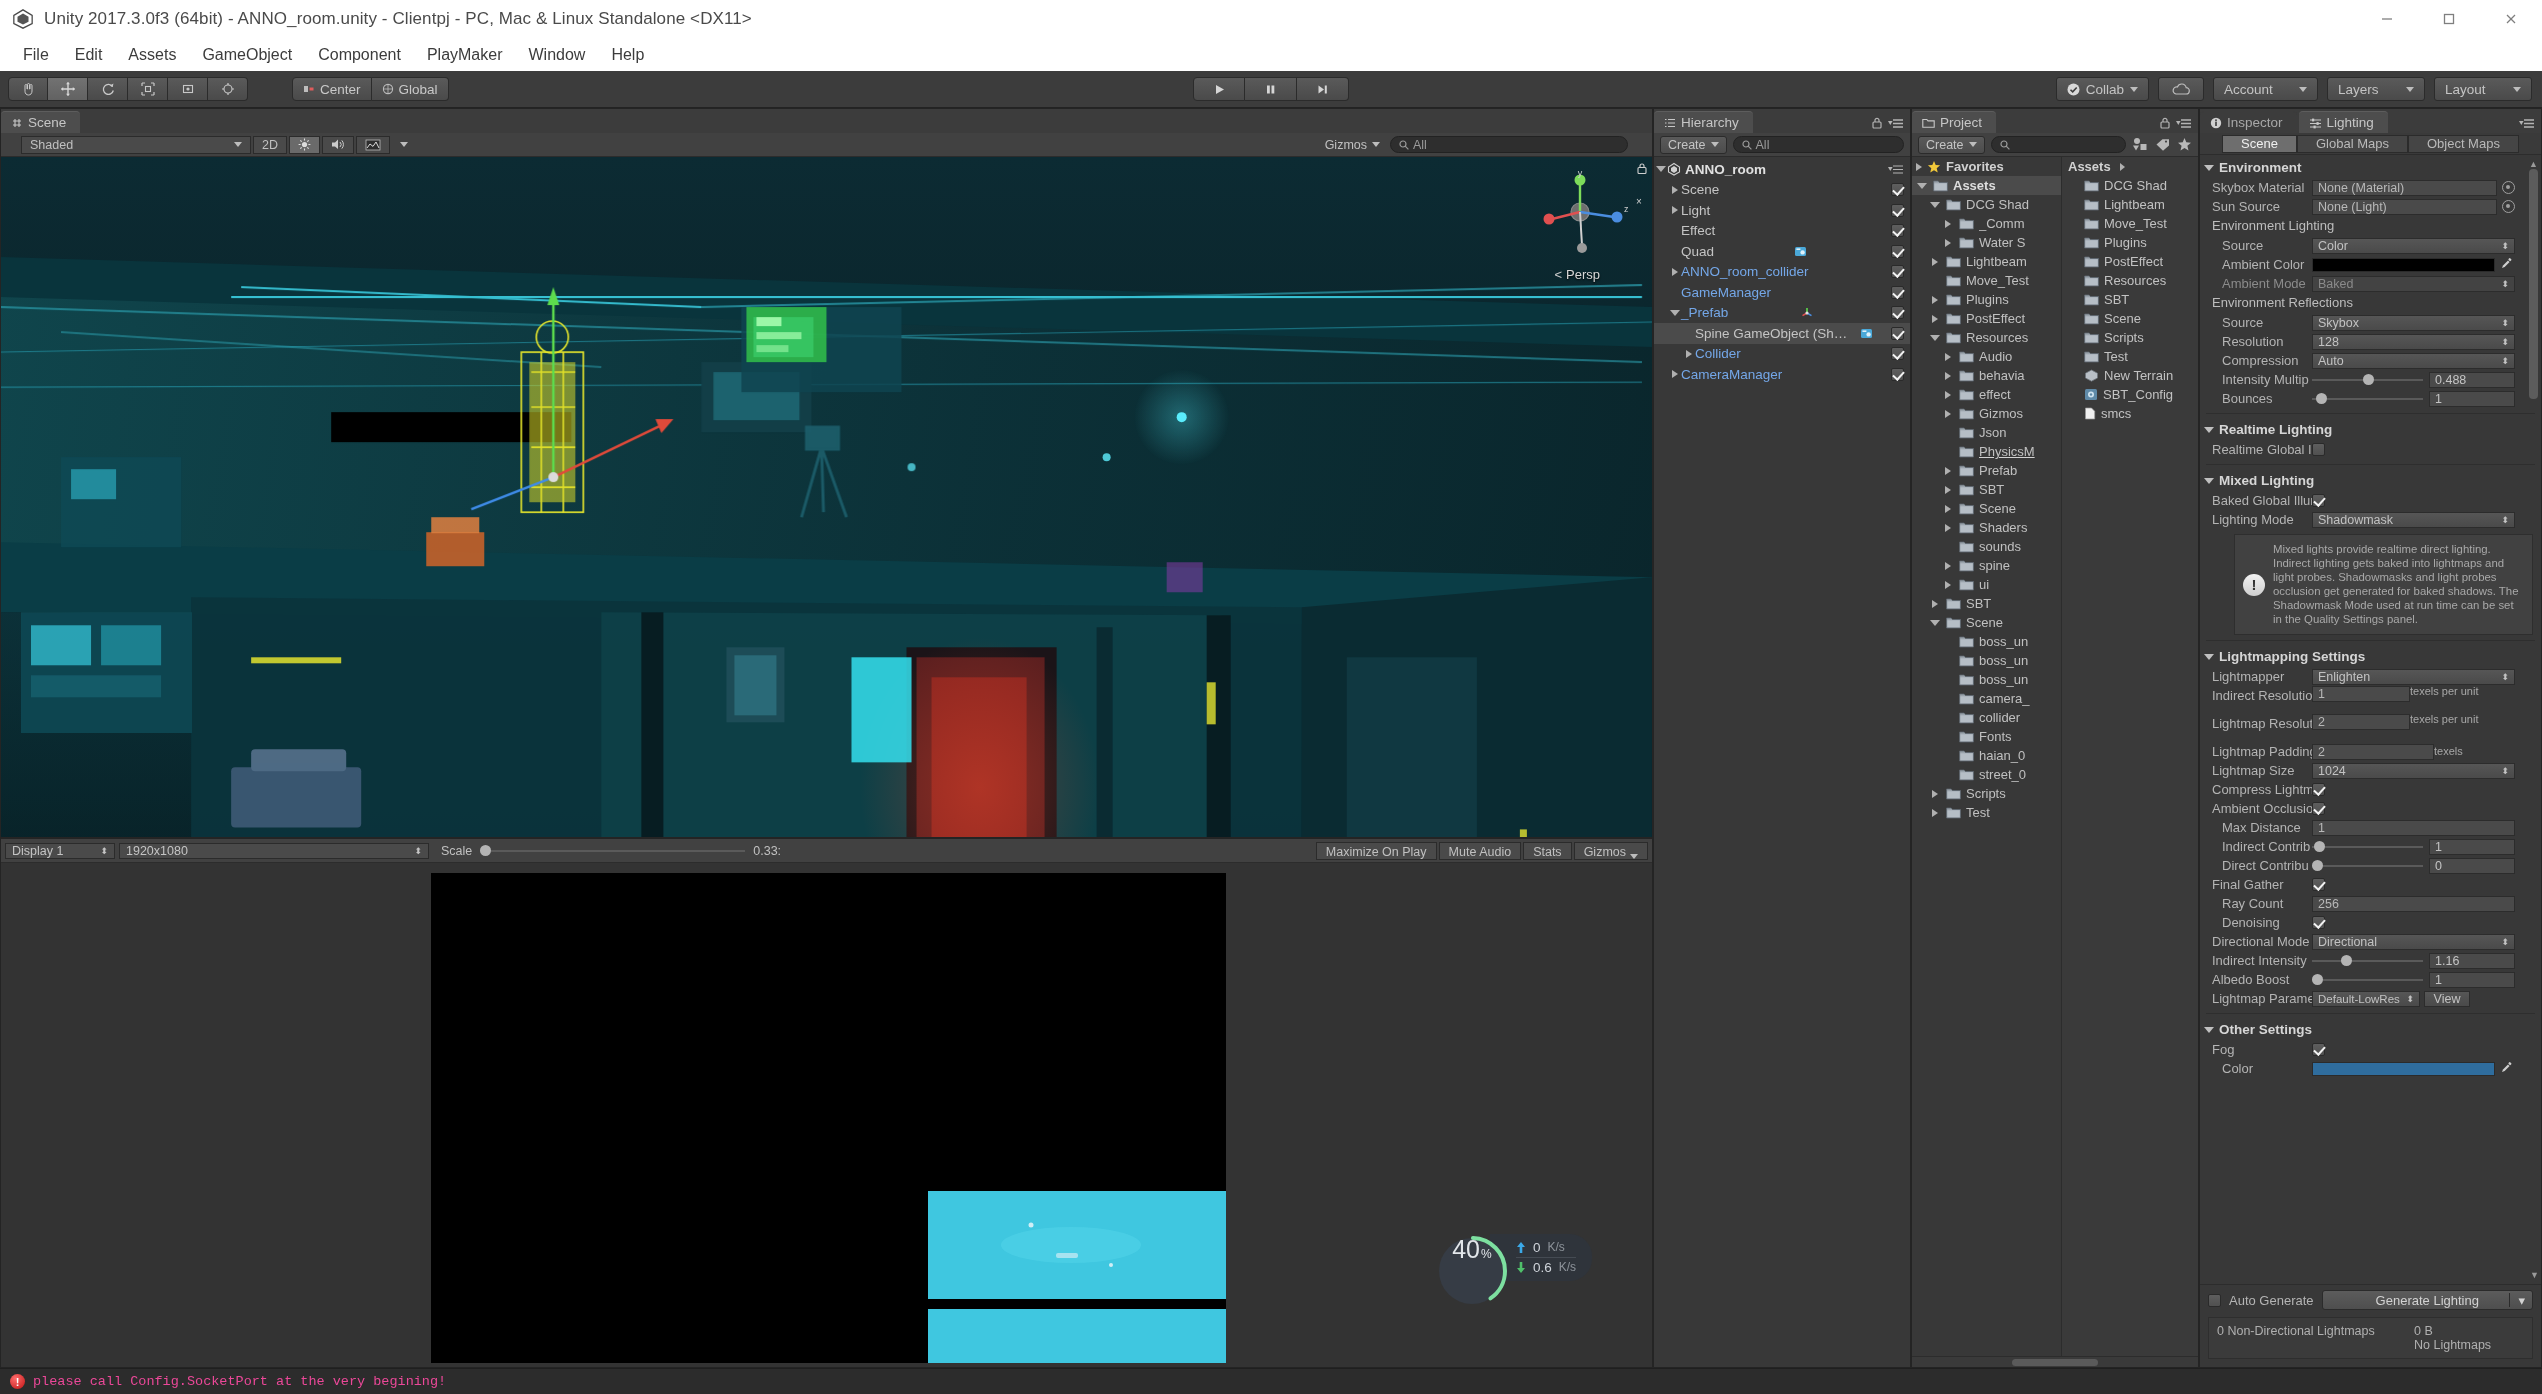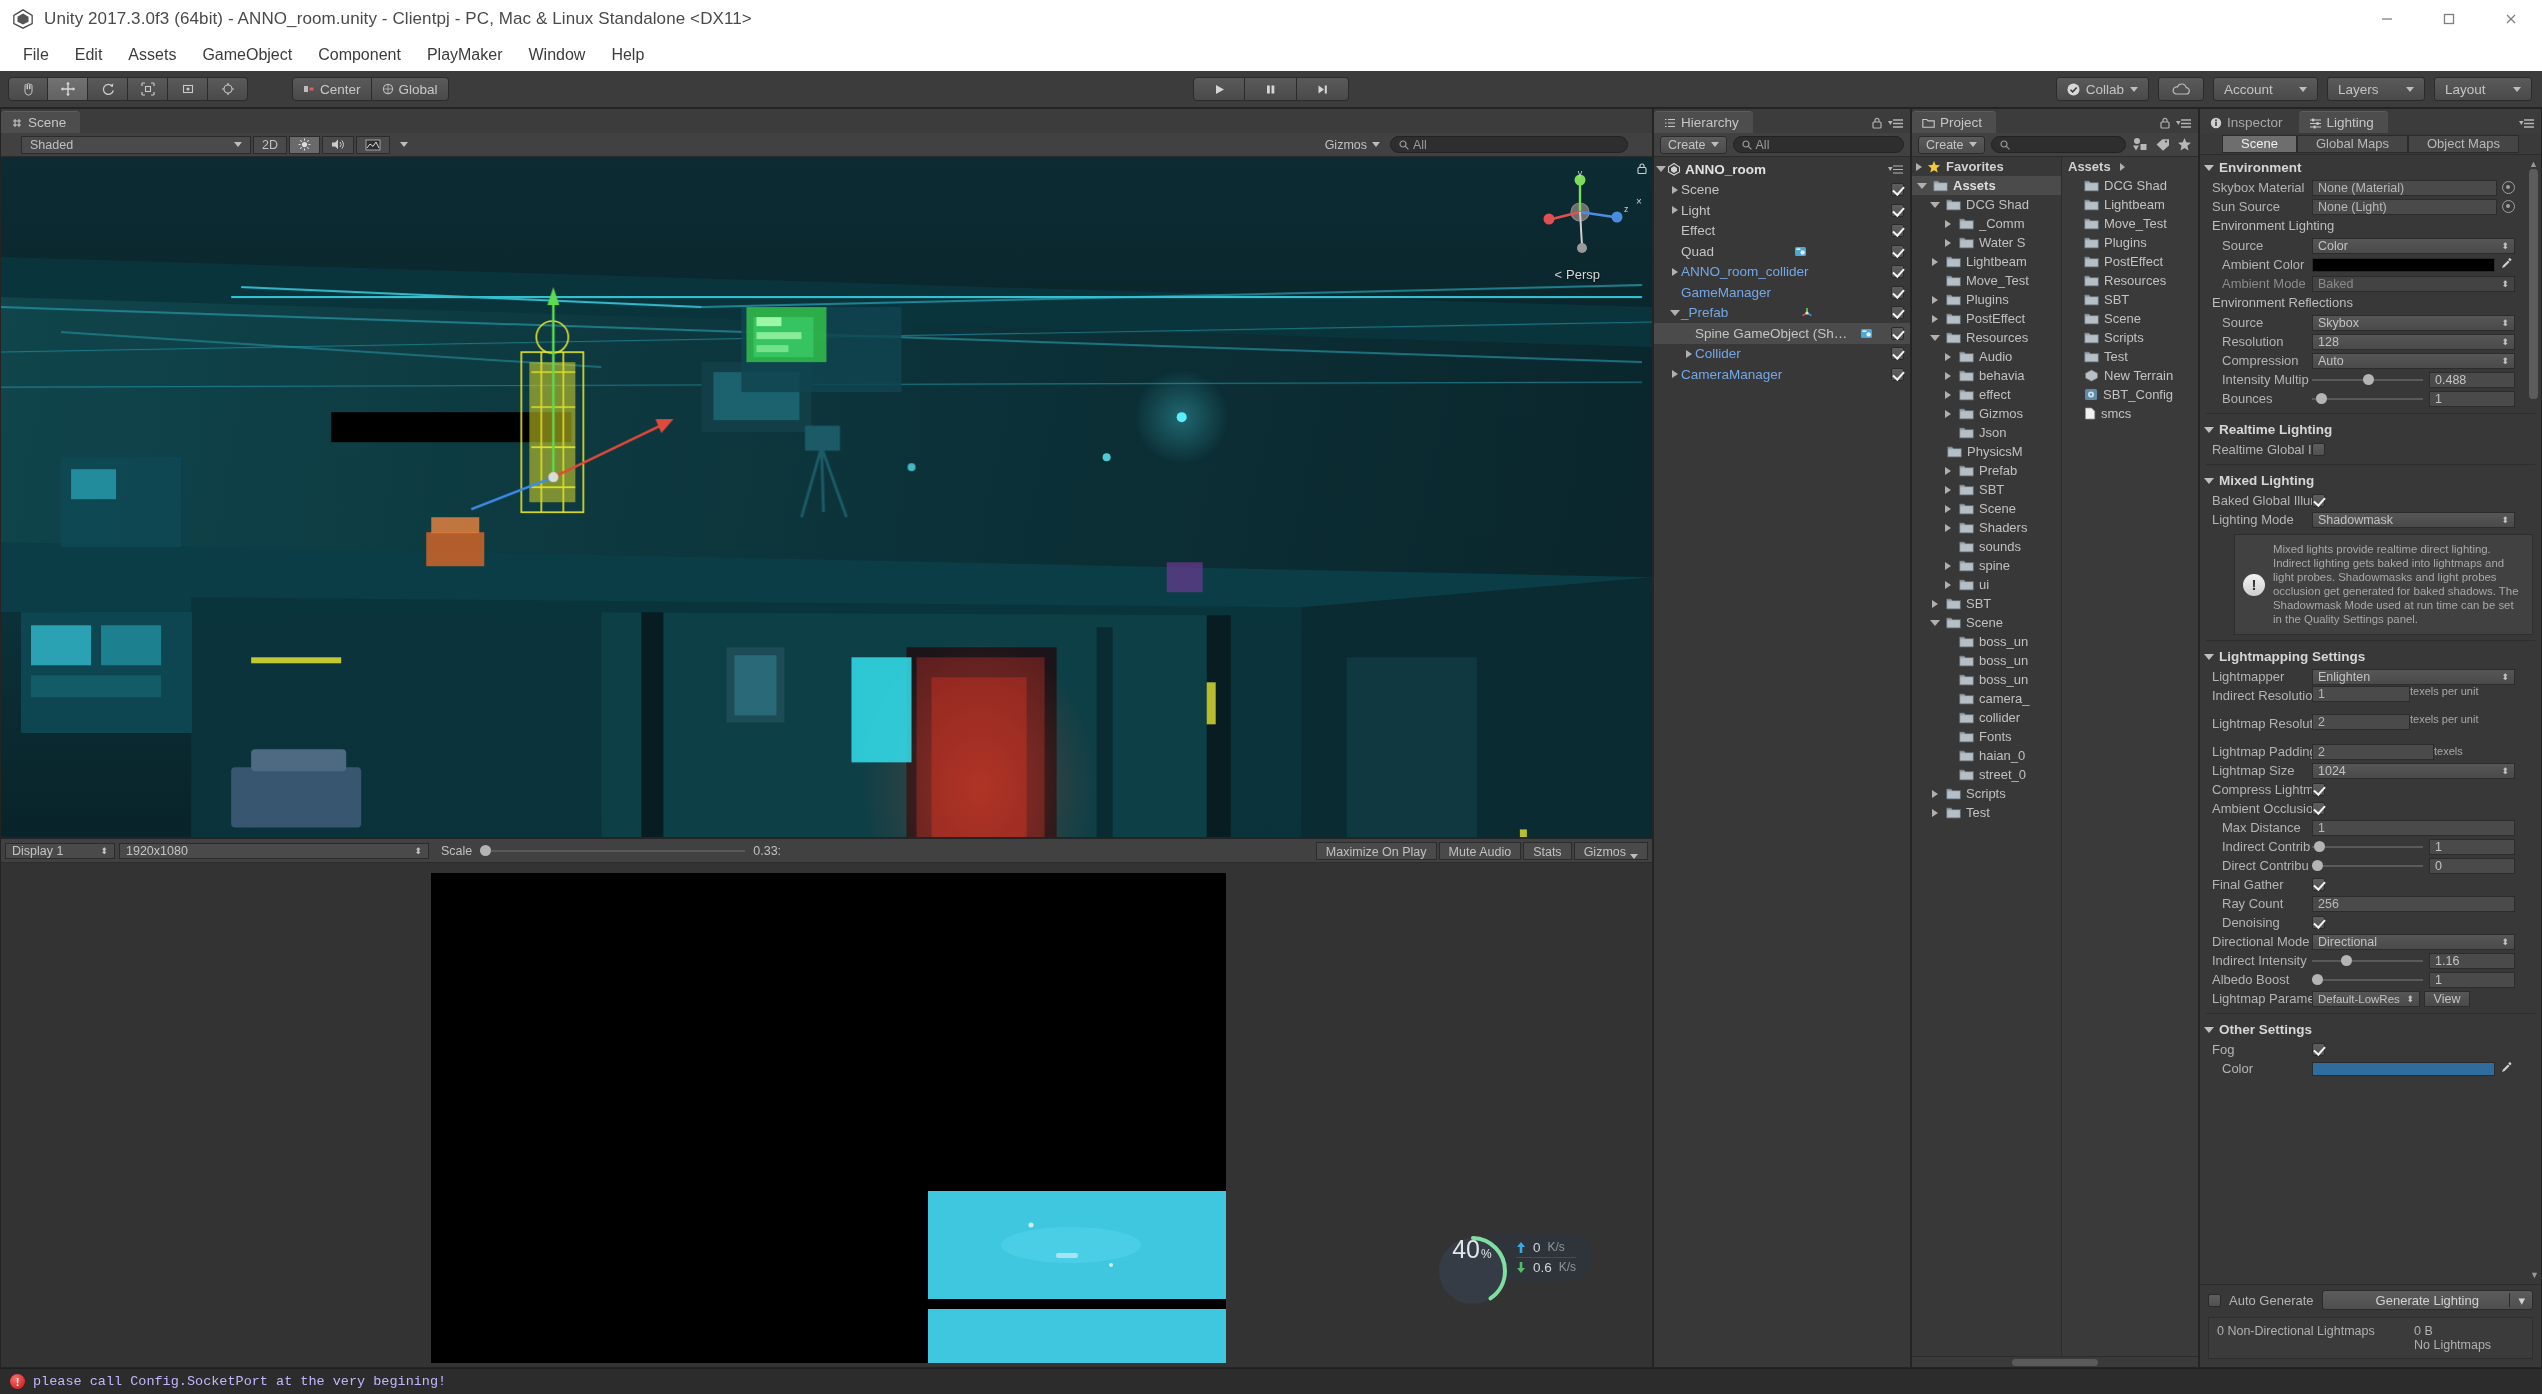--- a/index.html
+++ b/index.html
@@ -204,21 +204,21 @@
   .stat-line { display: flex; justify-content: space-between; }
   .vscroll { position: absolute; right: 2px; top: 4px; bottom: 4px; width: 11px; }
   .vscroll .bar { position: absolute; top: 10px; height: 230px; left: 1px; width: 9px; background: #5c5c5c; border-radius: 4px; }
   .vs-ar { color: #9a9a9a; font-size: 9px; text-align: center; }
 
   
   .statusbar { position: absolute; left: 0; right: 0; bottom: 0; height: 26px; background: #2c2c2c;
     display: flex; align-items: center; padding-left: 10px; gap: 8px; border-top: 1px solid #1f1f1f; }
   .err-dot { width: 15px; height: 15px; border-radius: 50%; background: radial-gradient(circle at 35% 30%, #ff6b6b, #c01414);
     color: #fff; font-size: 11px; font-weight: bold; display: flex; align-items: center; justify-content: center; }
-  .err-text { color: #c4b5fd; font-size: 13.5px; font-family: "Liberation Mono", monospace; }
+  .err-text { color: #ec4899; font-size: 13.5px; font-family: "Liberation Mono", monospace; }
 </style>
 </head>
 <body>
 
 <div class="app">
 
   <div class="titlebar">
     <svg class="unity-logo" viewBox="0 0 24 24">
       <polygon points="12,2 22,8 22,17 12,22 2,17 2,8" fill="none" stroke="#4a4a4a" stroke-width="1.4"></polygon>
       <polygon points="12,6 18,9.5 18,15 12,18 6,15 6,9.5" fill="#555"></polygon>
@@ -1027,21 +1027,21 @@
                 <div class="proj-head" style="padding-left: 30px;">
                   <span class="arrow" style="width: 12px; display: flex; justify-content: center; flex: 0 0 auto;"></span>
                   <span style="display: flex; flex: 0 0 auto;">
                     <svg class="folder" viewBox="0 0 15 13">
                       <path d="M.6 2h4.6l1.2 1.5h8.1V12H.6z" fill="#9aa3ab" stroke="#5d666e" stroke-width=".8"></path>
                       <path d="M1.4 4.3h12.3V11.2H1.4z" fill="#b6bec6"></path>
                     </svg>
                   </span>
                   <span style="white-space: nowrap; overflow: hidden; font-weight: normal; color: rgb(192, 192, 192);">Json</span>
                 </div>
-                <div class="proj-head" style="padding-left: 18px;">
+                <div class="proj-head" style="padding-left: 30px; text-decoration: underline;">
                   <span class="arrow" style="width: 12px; display: flex; justify-content: center; flex: 0 0 auto;"></span>
                   <span style="display: flex; flex: 0 0 auto;">
                     <svg class="folder" viewBox="0 0 15 13">
                       <path d="M.6 2h4.6l1.2 1.5h8.1V12H.6z" fill="#9aa3ab" stroke="#5d666e" stroke-width=".8"></path>
                       <path d="M1.4 4.3h12.3V11.2H1.4z" fill="#b6bec6"></path>
                     </svg>
                   </span>
                   <span style="white-space: nowrap; overflow: hidden; font-weight: normal; color: rgb(192, 192, 192);">PhysicsM</span>
                 </div>
                 <div class="proj-head" style="padding-left: 30px;">

